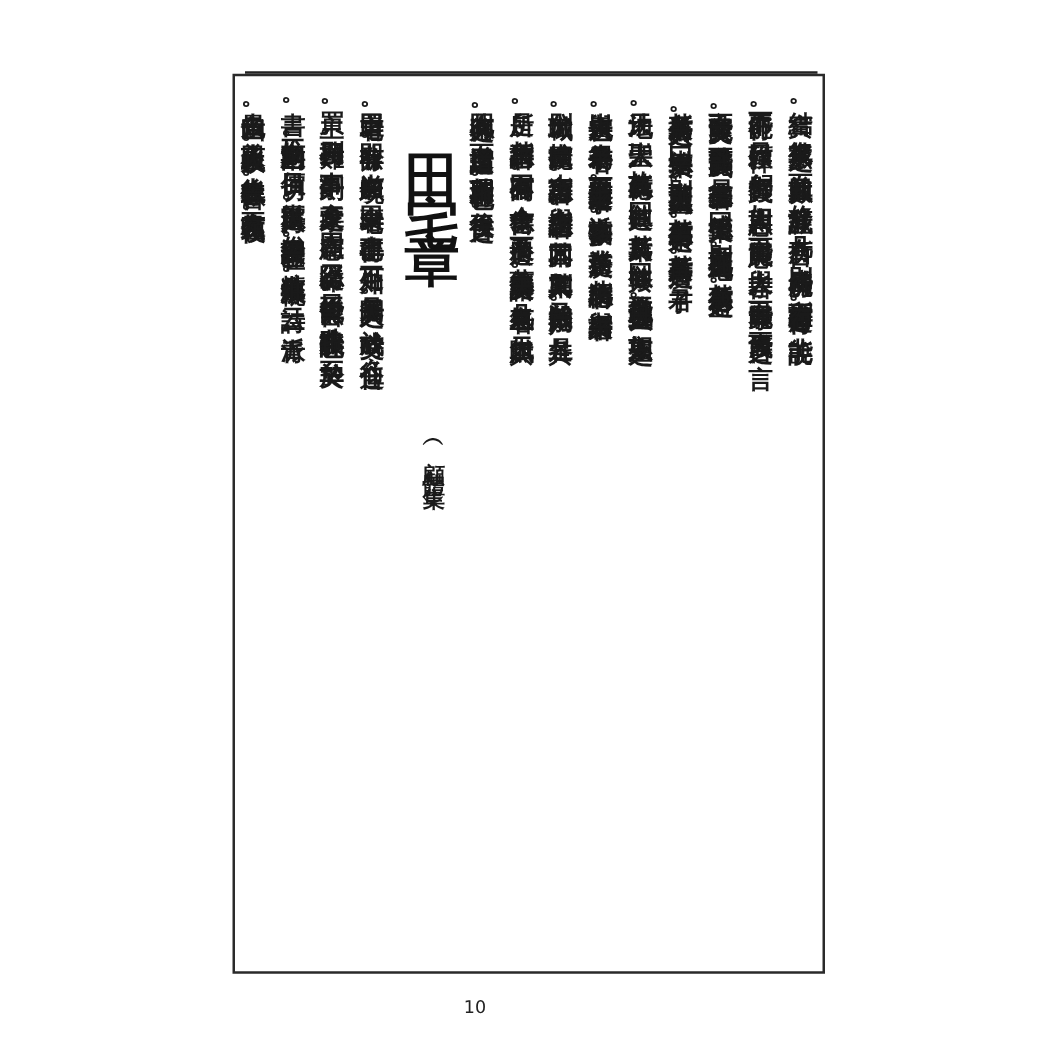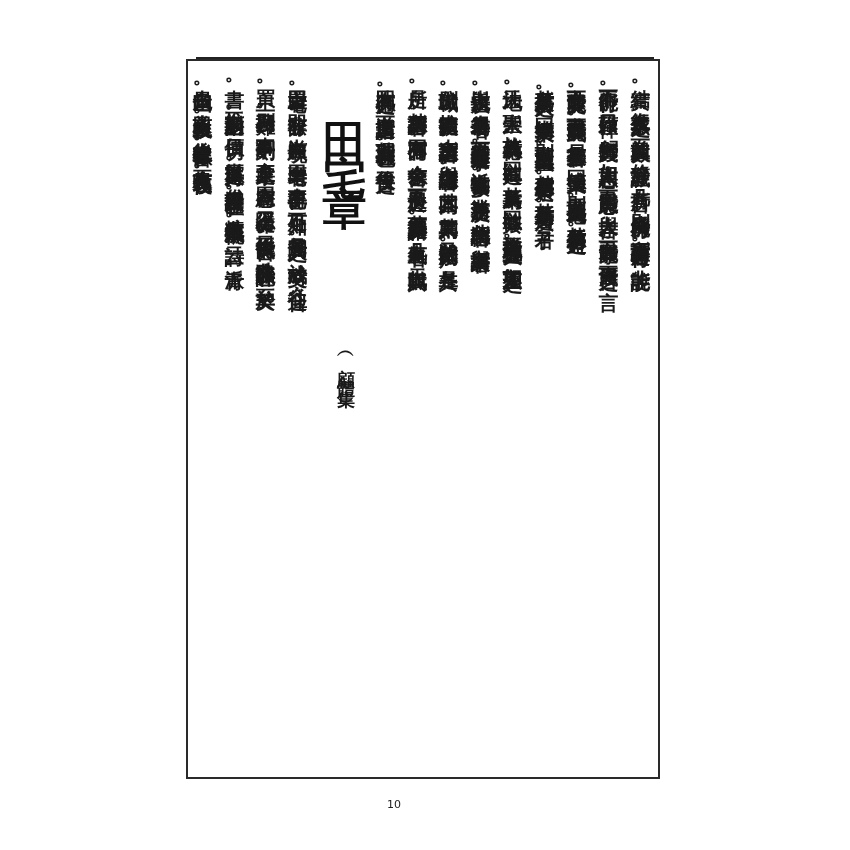--- a/index.html
+++ b/index.html
@@ -24,22 +24,22 @@
     writing-mode: vertical-rl; text-orientation: upright;
     font-size: 44px; font-weight: 700; letter-spacing: 30px; line-height: 50px;
     color: #111;
   }
   .subtitle {
     position: absolute; left: 336px; top: 345px;
     writing-mode: vertical-rl; text-orientation: upright;
     font-size: 18px; font-weight: 700; letter-spacing: 10px; line-height: 20px;
   }
   .page-number {
-    position: absolute; left: 16px; width: 756px; top: 798px; text-align: center;
-    font-family: "DejaVu Sans", "Liberation Sans", sans-serif; font-size: 11px; color:#222;
+    position: absolute; left: 2px; width: 756px; top: 798px; text-align: center;
+    font-family: "DejaVu Sans", "Liberation Sans", sans-serif; font-size: 14px; color:#222;
   }
 </style>
 </head>
 <body>
 
 <div class="frame-top"></div>
 <div class="frame"></div>
 
 <div class="col" style="left:628px">結實。復其本然之形。而益加其數。修辞立誠。凡有所言。則皆爲所能行。所謂坐而言者起而行。非能說</div>
 <div class="col" style="left:596px">而不能行。只作口頭禪。躬行實踐。如與人言忠。而已實能忠。與人言孝。而已實能孝。更淺而言之。言</div>

